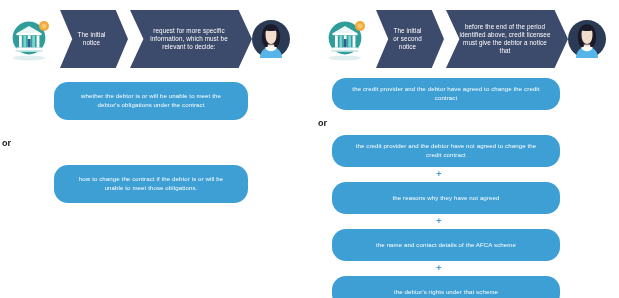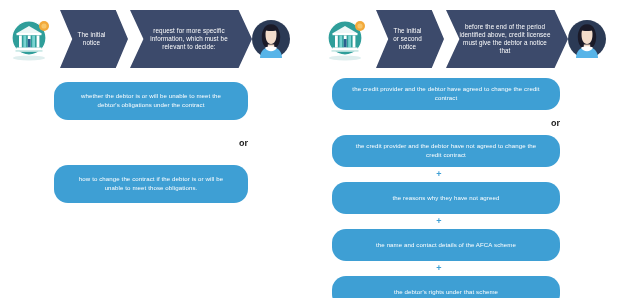--- a/index.html
+++ b/index.html
@@ -90,21 +90,21 @@
     display: flex;
     align-items: center;
     justify-content: center;
     padding: 2px 16px;
     letter-spacing: .1px;
   }
   #stack-left .pill  { margin-left: 52px; width: 194px; height: 38px; }
   #stack-right .pill { margin-left: 14px; width: 228px; height: 32px; }
 
   .conn-or {
-    text-align: right;
+    text-align: left;
     font-weight: bold;
     color: #1a1a1a;
     font-size: 9px;
   }
   #stack-left .conn-or  { margin: 0; padding: 18px 0 17px 0; width: 246px; }
   #stack-right .conn-or { margin: 0; padding: 8px 0 7px 0;  width: 242px; }
 
   .conn-plus {
     text-align: center;
     color: #3e9fd4;

